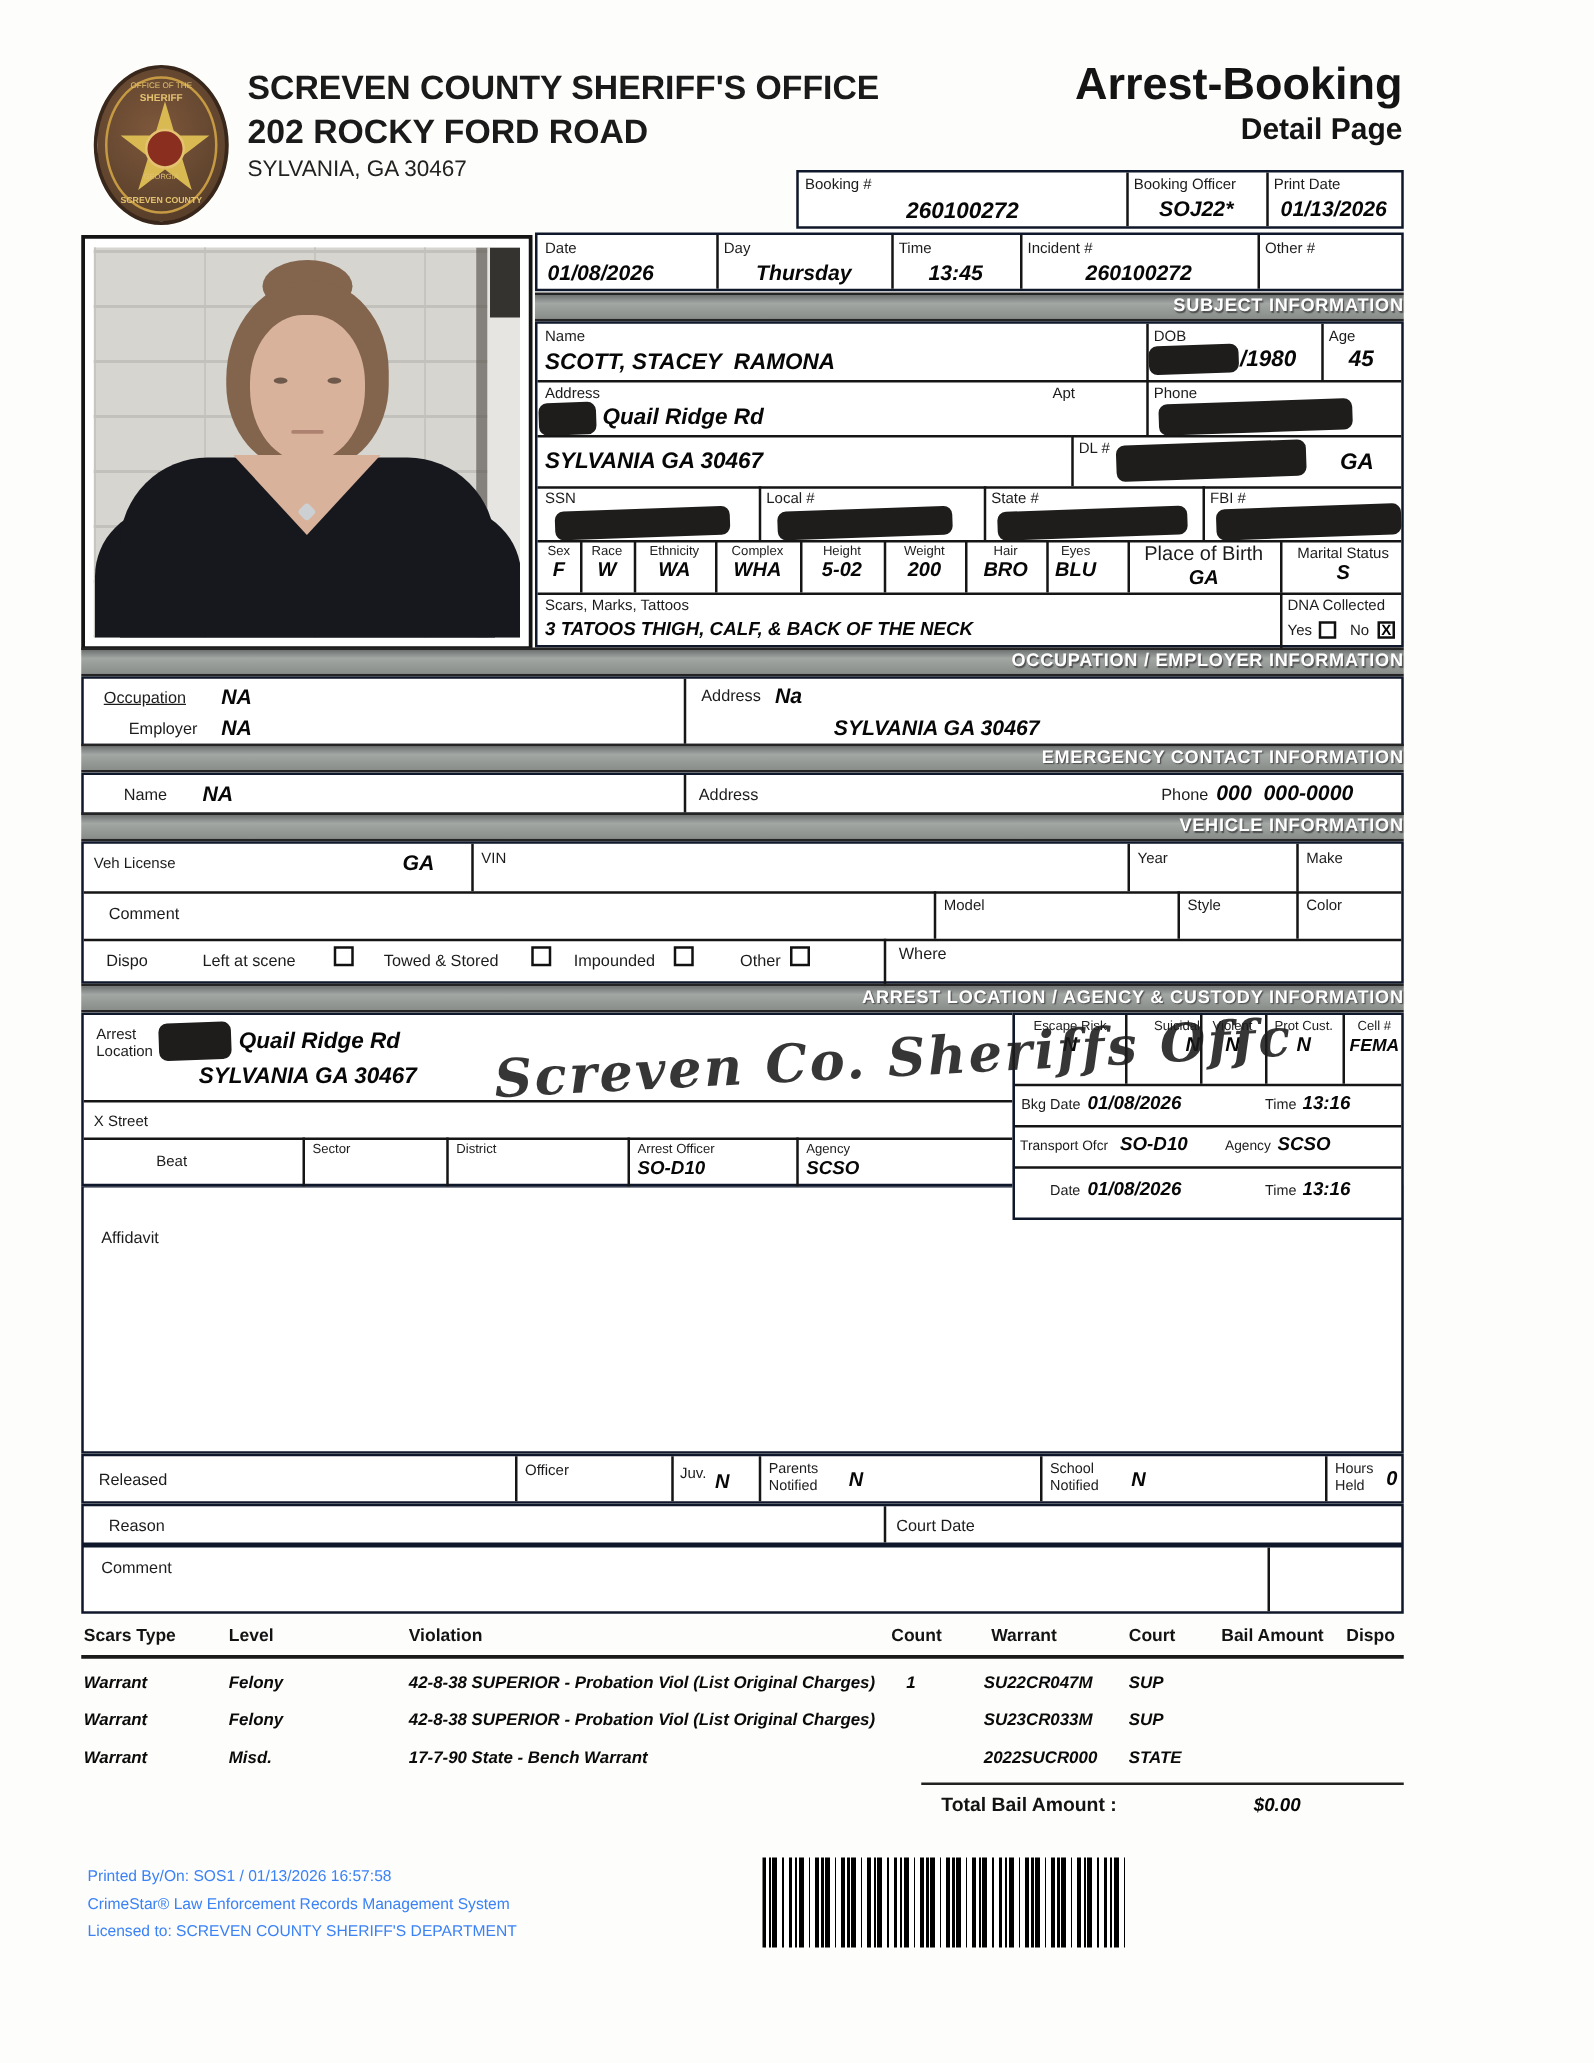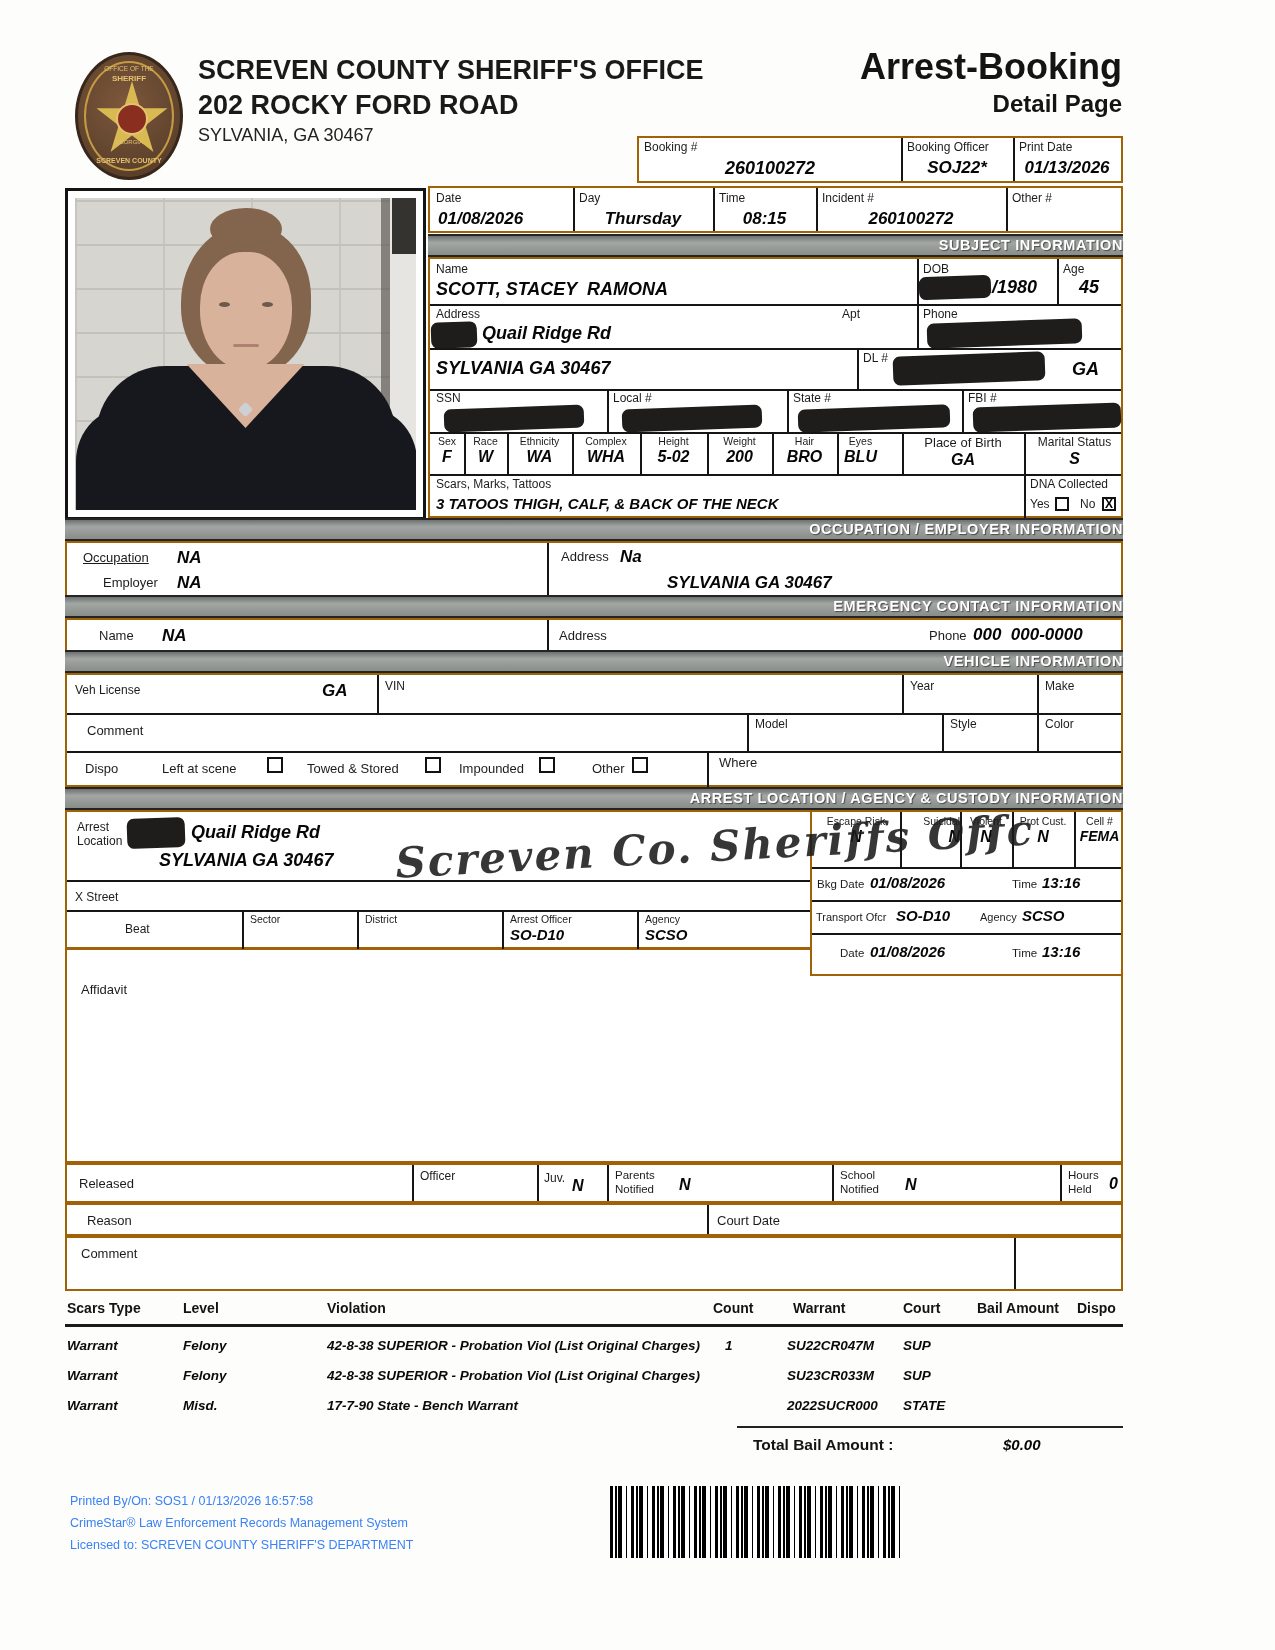--- a/index.html
+++ b/index.html
@@ -1,20 +1,20 @@
 <!DOCTYPE html>
 <html><head>
 <meta charset="utf-8">
 <style>
   * { box-sizing: border-box; margin: 0; padding: 0; }
   html,body { background:#e9e9e7; }
   body { font-family:"Liberation Sans",sans-serif; color:#111; }
   #page { position:relative; width:1275px; height:1650px; background:#fdfdfb; margin:0 auto; overflow:hidden;padding-left:33px; }
   .a { position:absolute; }
-  .box { border:2px solid #a16207; background:#fff; }
+  .box { border:2px solid #0f172a; background:#fff; }
   .lbl { font-size:12px; color:#1c1c1c; }
   .lbl-s { font-size:10.5px; color:#1c1c1c; }
   .lbl-m { font-size:13px; color:#1c1c1c; }
   .val { font-style:italic; font-weight:bold; color:#070707; font-size:17px; }
   .v18 { font-size:18px; } .v16 { font-size:16px; } .v15 { font-size:15px; }
   .pre { white-space:pre; }
   .ctr { text-align:center; }
   .banner { background:linear-gradient(#6d7170,#a3a7a4 35%,#888d8a); border-top:2px solid #242424; border-bottom:2px solid #242424;
             color:#fff; font-weight:bold; font-size:14.5px; letter-spacing:.6px; text-align:right; line-height:19px;
             text-shadow:1px 1px 1px #4a4a4a; }
@@ -71,21 +71,21 @@
   </div>
 
   <div class="a box" style="left:428px;top:186px;width:695px;height:47px;">
     <div class="a lbl" style="left:6px;top:3px;">Date</div>
     <div class="a val v17" style="left:8px;top:21px;">01/08/2026</div>
     <div class="vline" style="left:143px;"></div>
     <div class="a lbl" style="left:149px;top:3px;">Day</div>
     <div class="a val v17 ctr" style="left:143px;top:21px;width:140px;">Thursday</div>
     <div class="vline" style="left:283px;"></div>
     <div class="a lbl" style="left:289px;top:3px;">Time</div>
-    <div class="a val v17 ctr" style="left:283px;top:21px;width:103px;">08:15</div>
+    <div class="a val v17 ctr" style="left:283px;top:21px;width:103px;">13:45</div>
     <div class="vline" style="left:386px;"></div>
     <div class="a lbl" style="left:392px;top:3px;">Incident #</div>
     <div class="a val v17 ctr" style="left:386px;top:21px;width:190px;">260100272</div>
     <div class="vline" style="left:576px;"></div>
     <div class="a lbl" style="left:582px;top:3px;">Other #</div>
     <div class="a val v17" style="left:582px;top:21px;"></div>
   </div>
 
   <div class="a" style="left:65px;top:188px;width:361px;height:332px;border:3px solid #141414;background:#fff;padding:7px;">
     <div class="a" style="left:7px;top:7px;right:7px;bottom:7px;background:#d6d5d0;overflow:hidden;
@@ -185,21 +185,21 @@
       <div class="lbl-s">Hair</div>
       <span class="val">BRO</span>
     </div>
     <div class="vline" style="left:407px;top:173px;height:42px;bottom:auto;"></div>
     <div class="dcell" style="left:407px;width:47px;top:173px;height:42px;">
       <div class="lbl-s">Eyes</div>
       <span class="val">BLU</span>
     </div>
     <div class="vline" style="left:472px;top:173px;height:42px;bottom:auto;"></div>
     <div class="dcell" style="left:472px;width:122px;top:173px;height:42px;">
-      <div class="lbl-s" style="font-size:13px;">Place of Birth</div>
+      <div class="lbl-s" style="font-size:16px;">Place of Birth</div>
       <span class="val">GA</span>
     </div>
     <div class="vline" style="left:594px;top:173px;height:42px;bottom:auto;"></div>
     <div class="dcell" style="left:594px;width:101px;top:173px;height:42px;">
       <div class="lbl-s" style="font-size:12px;">Marital Status</div>
       <span class="val">S</span>
     </div>
 
     <div class="hline" style="top:215px;"></div>
     <div class="a lbl" style="left:6px;top:218px;">Scars, Marks, Tattoos</div>

